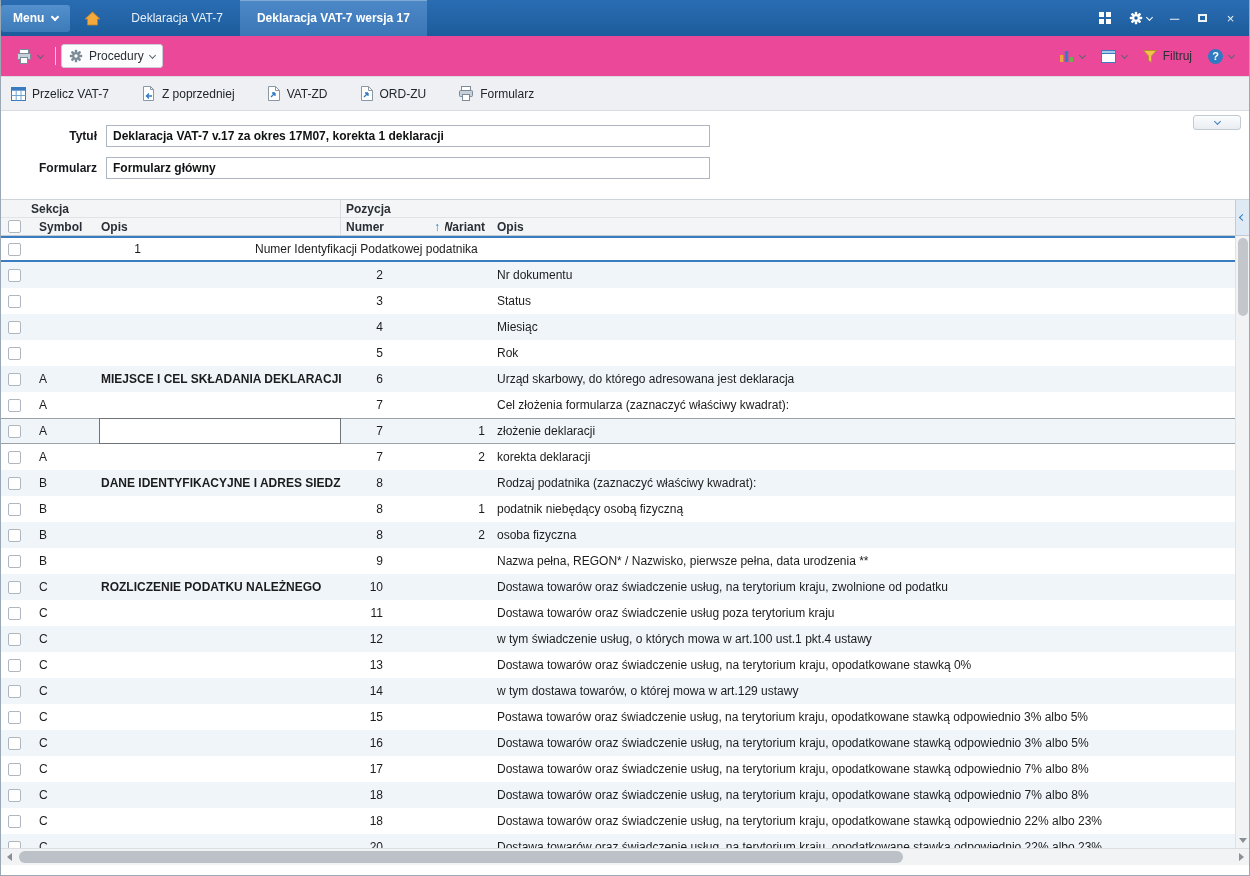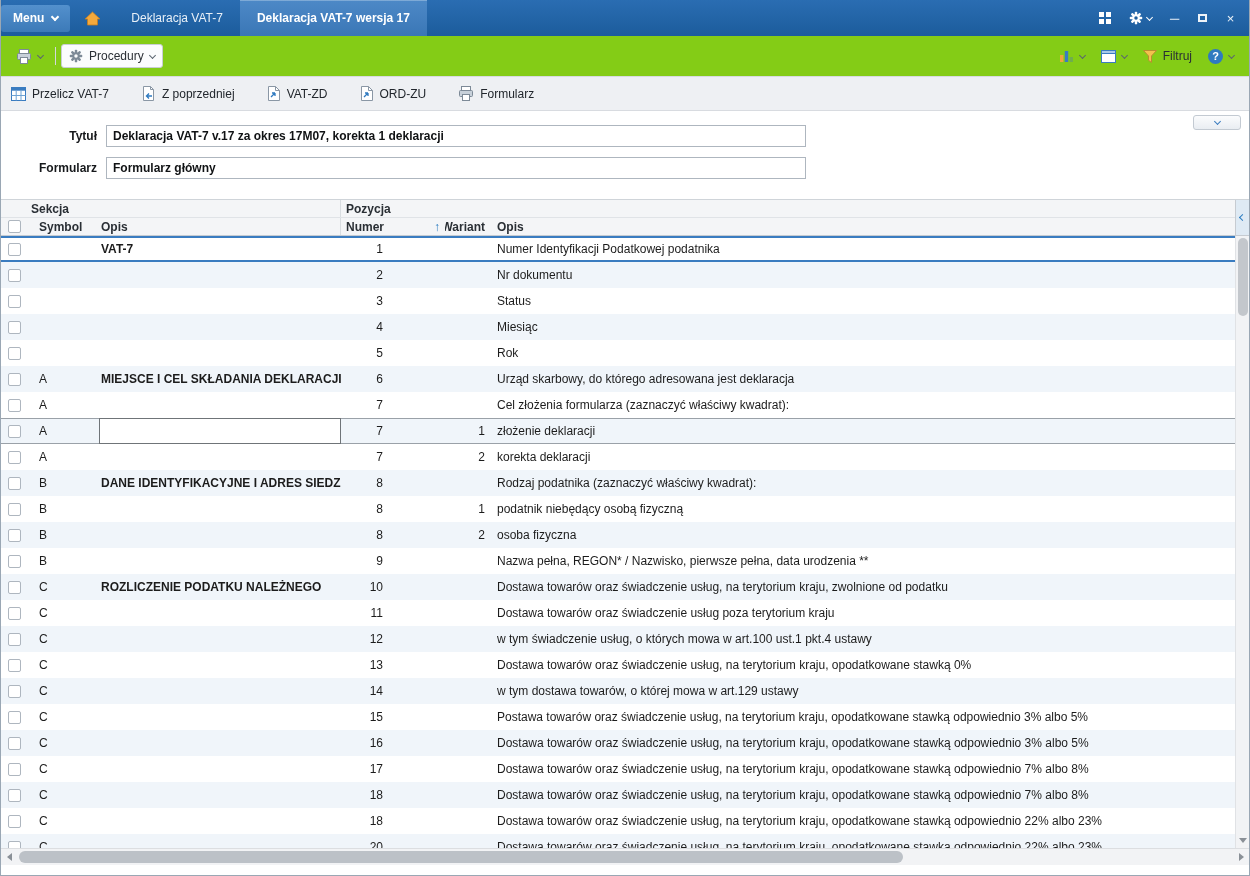--- a/index.html
+++ b/index.html
@@ -21,37 +21,37 @@
   .menu-btn{height:27px;padding:0 12px;background:linear-gradient(#5390cd,#3c7ab8);border-radius:3px;display:flex;align-items:center;gap:8px;font-weight:bold;cursor:pointer;}
   .home-btn{width:36px;height:27px;display:flex;align-items:center;justify-content:center;margin:0 4px;cursor:pointer;}
   .tab{height:36px;padding:0 17px;display:flex;align-items:center;color:#e8f0f8;cursor:pointer;}
   .tab.active{background:linear-gradient(#4d89c7,#3a77b6);font-weight:bold;color:#fff;box-shadow:inset 0 1px 0 rgba(255,255,255,.28);}
   .tb-right{margin-left:auto;display:flex;align-items:center;gap:3px;padding-right:6px;}
   .tb-ico{height:26px;display:flex;align-items:center;gap:4px;padding:0 7px;cursor:pointer;color:#fff;}
   .winctl{width:25px;height:25px;display:flex;align-items:center;justify-content:center;font-size:13px;color:#eef3f8;cursor:pointer;}
   .maxbox{width:9px;height:8px;border:2px solid #eef3f8;display:inline-block;}
 
   
-  .toolbar1{flex:0 0 30px;background:#84cc16;border-bottom:1px solid #d8dbe0;display:flex;align-items:center;padding:8px 8px;}
+  .toolbar1{flex:0 0 30px;background:#ec4899;border-bottom:1px solid #d8dbe0;display:flex;align-items:center;padding:8px 8px;}
   .tbtn{display:flex;align-items:center;gap:6px;padding:0 7px;height:24px;border-radius:3px;cursor:pointer;color:#2a2f35;}
   .tbtn.outlined{border:1px solid #c9ced4;background:#fbfcfd;}
   .sep{width:1px;height:18px;background:#d4d8dc;margin:0 5px;}
   .t1-right{margin-left:auto;display:flex;align-items:center;gap:2px;}
   .chv-gray{color:#5a6570;}
   .help-circle{width:15px;height:15px;border-radius:50%;background:#2f7ac0;color:#fff;font-weight:bold;font-size:11px;display:flex;align-items:center;justify-content:center;}
 
   
   .toolbar2{flex:0 0 34px;background:#eef0f3;border-bottom:1px solid #d8dbe0;display:flex;align-items:center;gap:32px;padding:0 10px;}
   .abtn{display:flex;align-items:center;gap:6px;cursor:pointer;color:#22272d;}
 
   
   .formarea{flex:0 0 88px;background:#fff;padding-top:14px;position:relative;}
   .frow{display:flex;align-items:center;margin-bottom:10px;}
   .flabel{width:96px;text-align:right;margin-right:9px;font-weight:bold;color:#16181b;}
-  .finput{width:700px;height:22px;border:1px solid #aeb6bf;padding:0 6px;font-weight:bold;font-size:12px;font-family:inherit;color:#101214;background:#fff;}
+  .finput{width:604px;height:22px;border:1px solid #aeb6bf;padding:0 6px;font-weight:bold;font-size:12px;font-family:inherit;color:#101214;background:#fff;}
   .collapse-btn{position:absolute;top:4px;right:8px;width:48px;height:15px;background:linear-gradient(#fbfcfd,#e9edf2);border:1px solid #c3cad2;border-radius:3px;display:flex;align-items:center;justify-content:center;color:#3a7cc0;cursor:pointer;}
 
   
   .grid{flex:1 1 auto;display:flex;flex-direction:column;min-height:0;border-top:1px solid #cfd4d9;position:relative;}
   .grid-header{flex:0 0 36px;background:#f4f5f7;border-bottom:1px solid #c6cbd1;position:relative;}
   .gh-top{height:18px;display:flex;border-bottom:1px solid #e0e3e7;font-weight:bold;color:#2a2f35;}
   .gh-sekcja{width:340px;flex:0 0 340px;padding-left:30px;line-height:18px;border-right:1px solid #d9dde1;}
   .gh-pozycja{flex:1;padding-left:5px;line-height:18px;}
   .gh-bottom{height:17px;display:flex;align-items:stretch;color:#2a2f35;}
   .gh-bottom .cell{font-weight:bold;}
@@ -285,21 +285,20 @@
       </div>
     </div>
 
     <div class="grid-body">
       <div class="rows">
           <div class="grid-row selected">
             <div class="cell c-cb">
               <span class="checkbox"></span>
             </div>
             <div class="cell c-symbol"></div>
-            <div class="cell c-opis b">VAT-7</div>
             <div class="cell c-numer">1</div>
             <div class="cell c-sort"></div>
             <div class="cell c-wariant"></div>
             <div class="cell c-opis2">Numer Identyfikacji Podatkowej podatnika</div>
           </div>
           <div class="grid-row stripe">
             <div class="cell c-cb">
               <span class="checkbox"></span>
             </div>
             <div class="cell c-symbol"></div>

